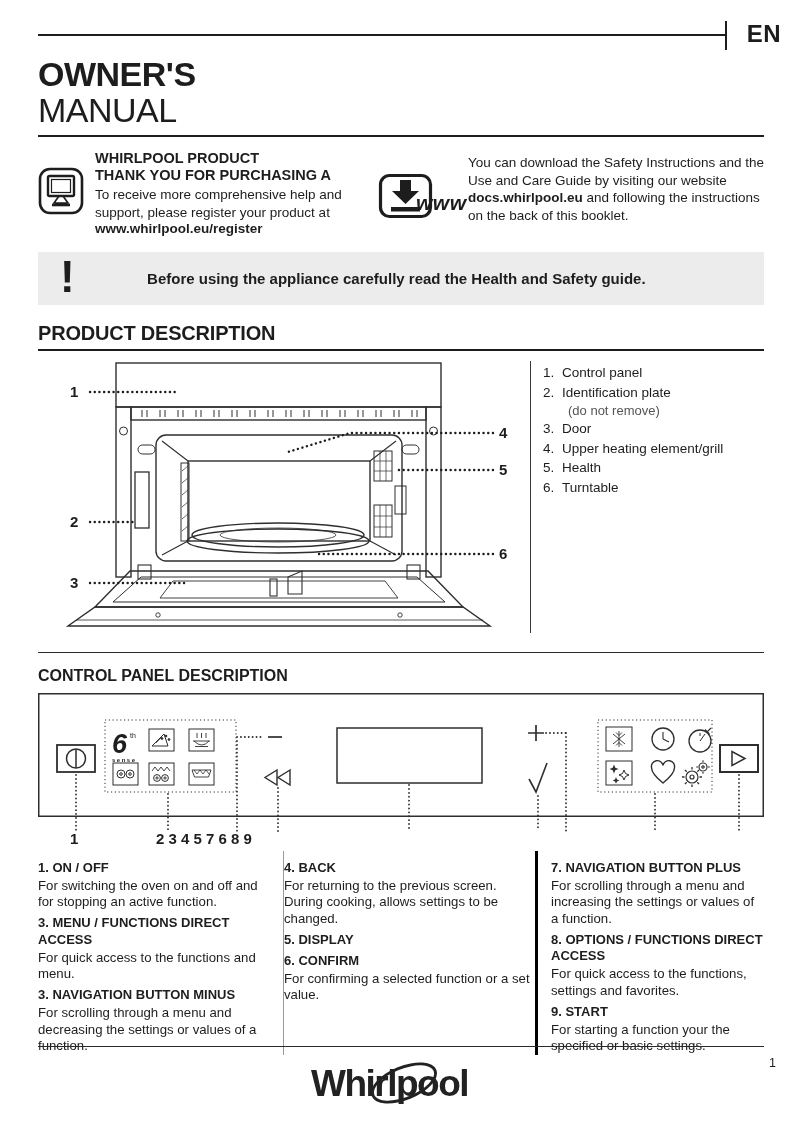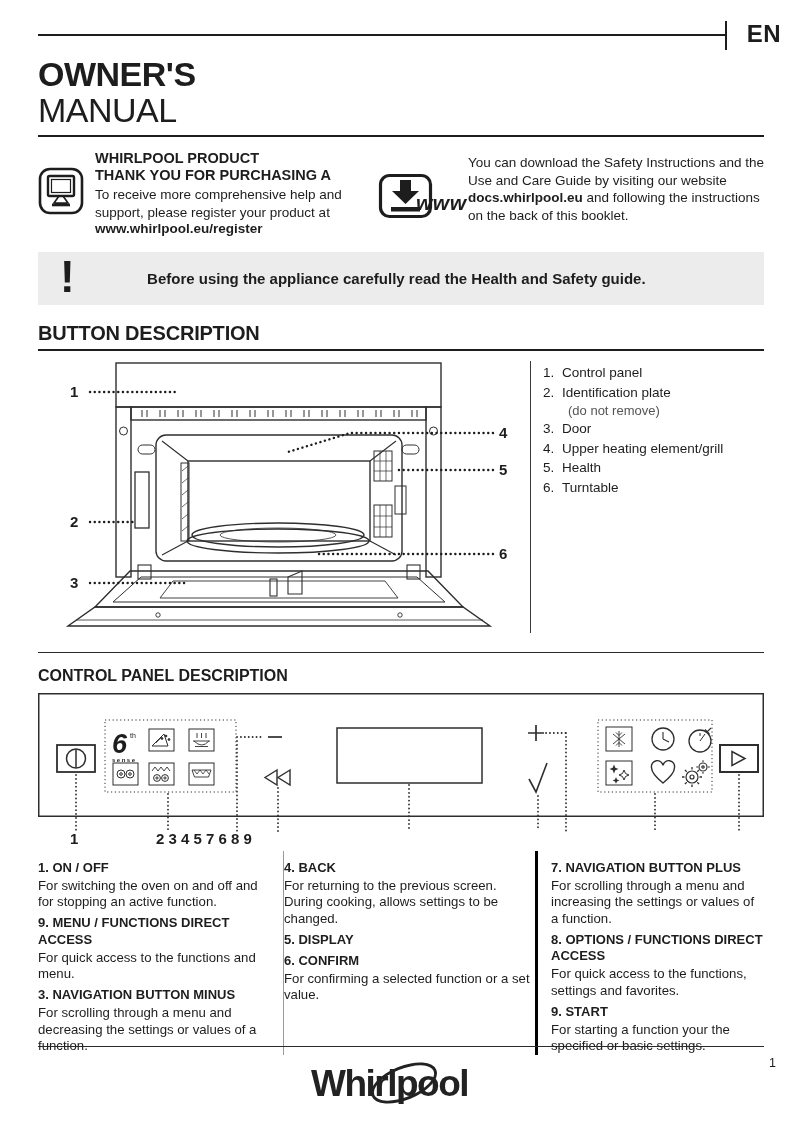--- a/index.html
+++ b/index.html
@@ -118,21 +118,21 @@
       </div>
       <div class="dl-text"><span>You can download the Safety Instructions and the Use and Care Guide by visiting our website </span><span class="dl-link">docs.whirlpool.eu</span><span> and following the instructions on the back of this booklet.</span></div>
     </div>
   </div>
 
   <div class="warn">
     <div class="warn-ex">!</div>
     <div class="warn-text">Before using the appliance carefully read the Health and Safety guide.</div>
   </div>
 
-  <div class="section-title">BUTTON DESCRIPTION</div>
+  <div class="section-title">PRODUCT DESCRIPTION</div>
 
   <div class="diagram-row">
     <div class="mw-wrap">
       <svg width="492" height="285" viewBox="0 0 492 285">
         <g stroke="#2e2e2e" fill="none" stroke-width="1.4">
           <rect x="78" y="4" width="325" height="44"></rect>
           <rect x="93" y="48" width="295" height="13"></rect>
           <path d="M104 51v7M109 51v7M122 51v7M127 51v7M140 51v7M145 51v7M158 51v7M163 51v7M176 51v7M181 51v7M194 51v7M199 51v7M212 51v7M217 51v7M230 51v7M235 51v7M248 51v7M253 51v7M266 51v7M271 51v7M284 51v7M289 51v7M302 51v7M307 51v7M320 51v7M325 51v7M338 51v7M343 51v7M356 51v7M361 51v7M374 51v7M379 51v7" stroke-width="1"></path>
           <rect x="78" y="48" width="15" height="170"></rect>
           <rect x="388" y="48" width="15" height="170"></rect>
@@ -346,21 +346,21 @@
     </g>
 
     <text x="32" y="151" font-size="15" font-weight="bold" fill="#1d1d1d">1</text>
     <text x="118" y="151" font-size="15" font-weight="bold" fill="#1d1d1d">2 3 4 5 7 6 8 9</text>
   </svg>
 
   <div class="cols">
     <div class="col col1">
       <div class="desc-h">1. ON / OFF</div>
       <div class="desc-b">For switching the oven on and off and for stopping an active function.</div>
-      <div class="desc-h">9. MENU / FUNCTIONS DIRECT ACCESS</div>
+      <div class="desc-h">3. MENU / FUNCTIONS DIRECT ACCESS</div>
       <div class="desc-b">For quick access to the functions and menu.</div>
       <div class="desc-h">3. NAVIGATION BUTTON MINUS</div>
       <div class="desc-b">For scrolling through a menu and decreasing the settings or values of a function.</div>
     </div>
     <div class="col col2">
       <div class="desc-h">4. BACK</div>
       <div class="desc-b">For returning to the previous screen.
 During cooking, allows settings to be changed.</div>
       <div class="desc-h">5. DISPLAY</div>
       <div class="desc-h">6. CONFIRM</div>

